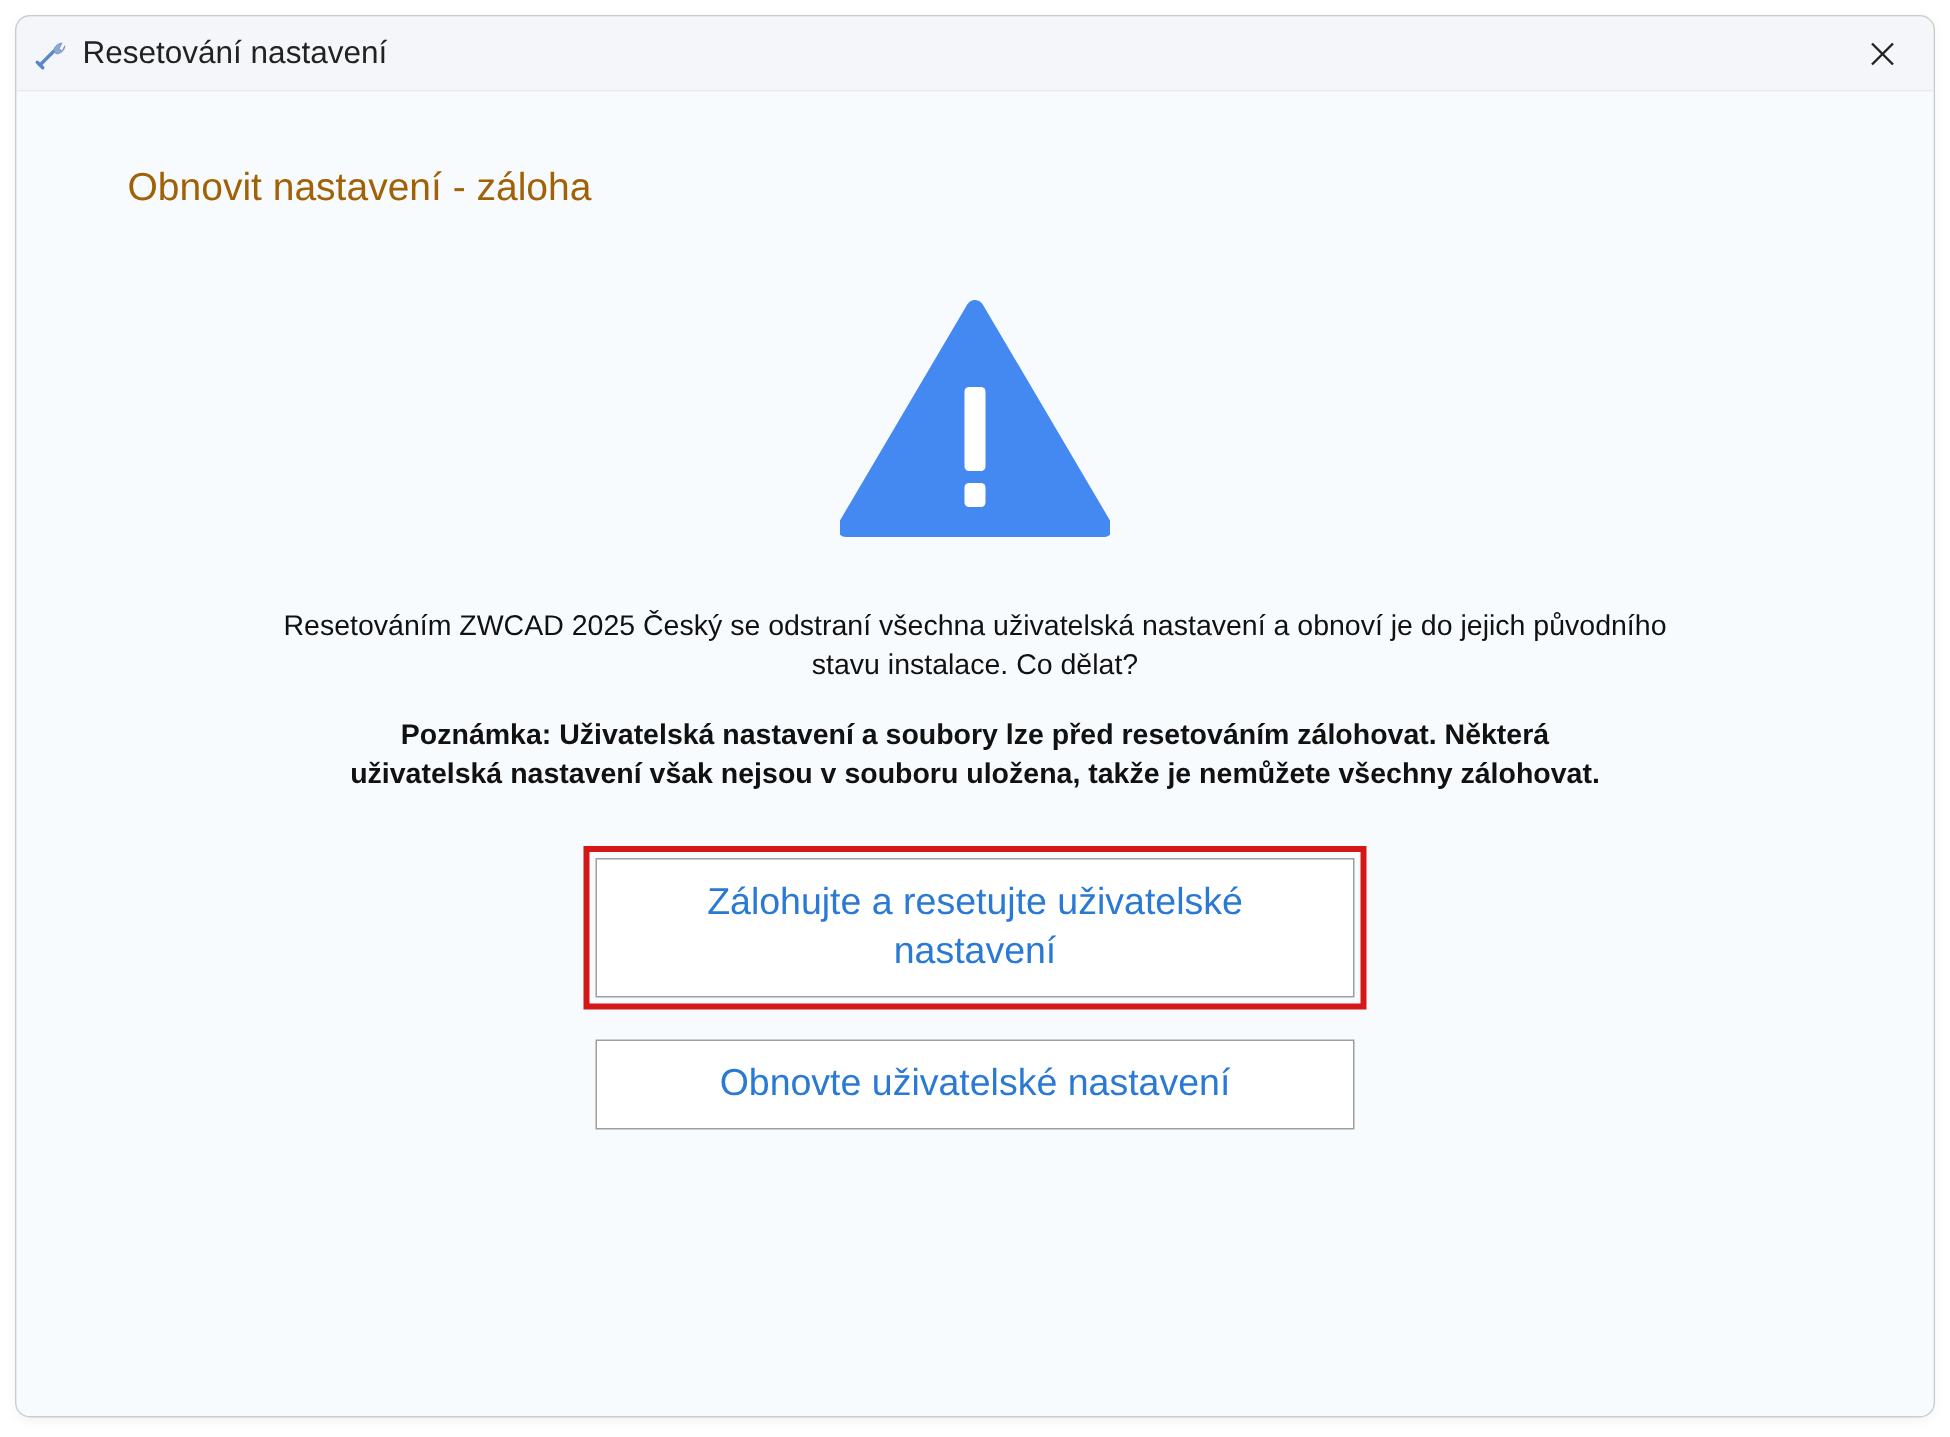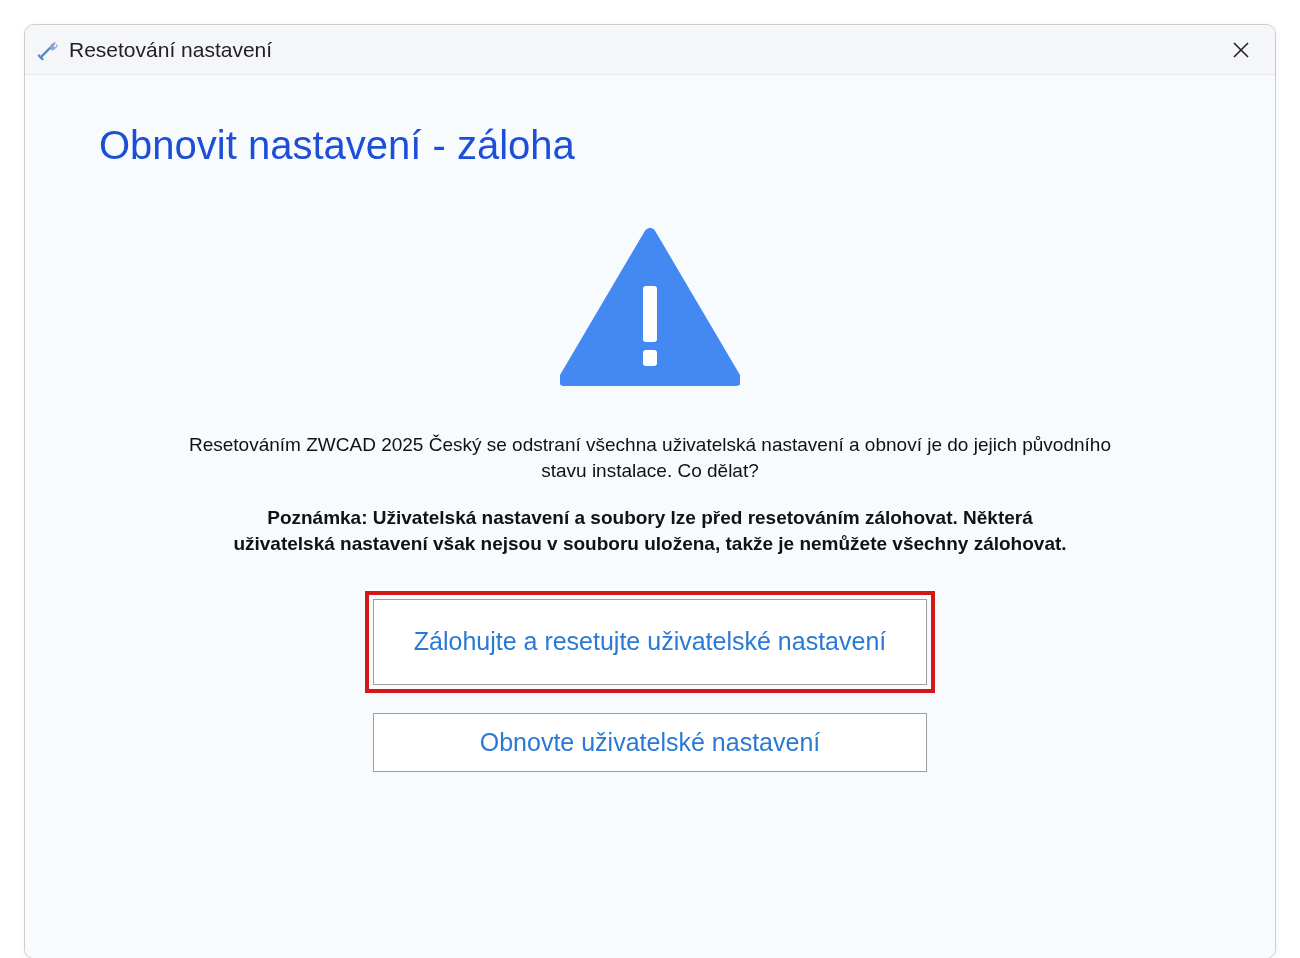--- a/index.html
+++ b/index.html
@@ -12,21 +12,21 @@
       background: #ffffff;
       width: 1300px;
       height: 958px;
       display: flex;
       align-items: flex-start;
       justify-content: flex-start;
     }
     .dialog {
       width: 1280px;
       height: 935px;
-      margin: 24px;
+      margin: 10px;
       border: 1px solid #cccccc;
       border-radius: 10px;
       box-shadow: 0 2px 8px rgba(0,0,0,0.05);
       display: flex;
       flex-direction: column;
       overflow: hidden;
       background: #f8fbfe;
     }
     .titlebar {
       height: 50px;
@@ -62,23 +62,23 @@
       color: #222;
     }
     .content {
       flex: 1;
       padding: 48px 64px 20px 64px;
       display: flex;
       flex-direction: column;
       background: #f8fbfe;
     }
     .heading {
-      font-size: 40px;
+      font-size: 26px;
       font-weight: 400;
-      color: #1d4ed8;
+      color: #a16207;
       margin-bottom: 60px;
       margin-left: 10px;
     }
     .center-area {
       display: flex;
       flex-direction: column;
       align-items: center;
       flex: 1;
     }
     .warning-icon-wrap {
@@ -101,21 +101,21 @@
       margin-bottom: 34px;
       font-weight: bold;
     }
     .option-buttons {
       display: flex;
       flex-direction: column;
       align-items: center;
       gap: 20px;
     }
     .option-btn {
-      width: 554px;
+      width: 506px;
       background: #ffffff;
       border: 1px solid #9e9e9e;
       color: #2a79d4;
       font-size: 25px;
       font-family: inherit;
       padding: 12px 20px;
       cursor: pointer;
       text-align: center;
       line-height: 1.35;
       display: flex;

